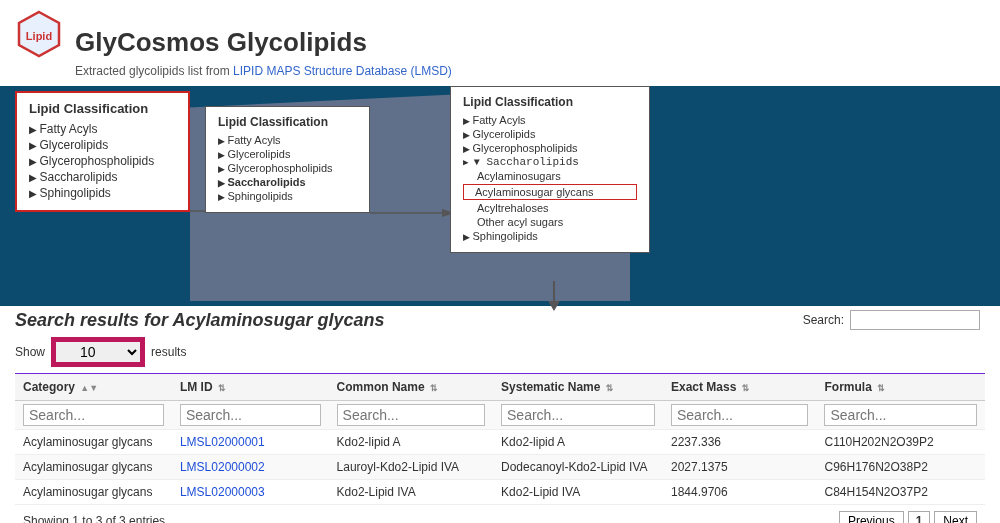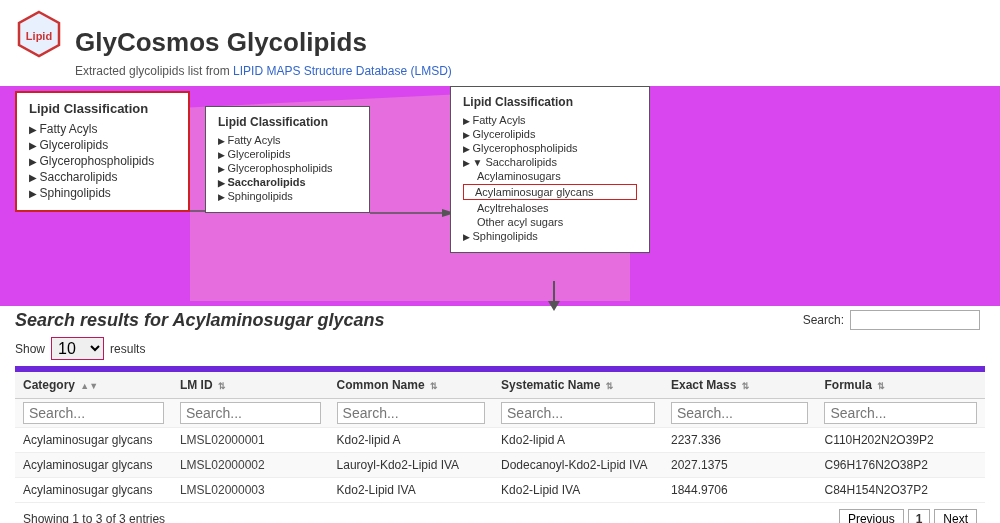--- a/index.html
+++ b/index.html
@@ -8,21 +8,21 @@
     
     .header { display: flex; align-items: flex-end; padding: 10px 15px 4px 15px; }
     .logo-hex { width: 48px; height: 48px; margin-right: 12px; flex-shrink: 0; }
     .app-title { font-size: 26px; font-weight: bold; color: #333; }
 
     
     .subtitle { padding: 2px 4px 8px 75px; font-size: 12px; color: #555; }
     .subtitle a { color: #3366cc; text-decoration: none; }
 
     
-    .diagram-area { position: relative; width: 100%; height: 220px; background: #d946ef; }
+    .diagram-area { position: relative; width: 100%; height: 220px; background: #0c4a6e; }
 
     
     .left-class-box { position: absolute; left: 15px; top: 5px; border: 2px solid #cc2222; padding: 8px 12px; width: 175px; background: #fff; }
     .left-class-box h4 { font-size: 13px; font-weight: bold; margin-bottom: 6px; }
     .left-class-box ul { list-style: none; padding: 0; }
     .left-class-box ul li { font-size: 12px; margin: 2px 0; }
     .left-class-box ul li::before { content: "▶ "; font-size: 10px; color: #333; }
 
     
     .pink-area { position: absolute; left: 190px; top: 0; width: 440px; height: 215px; background: rgba(255, 182, 193, 0.35); clip-path: polygon(0 10%, 100% 0%, 100% 100%, 0% 100%); }
@@ -47,35 +47,35 @@
     
     .down-arrow-wrap { position: absolute; left: 548px; top: 195px; display: flex; flex-direction: column; align-items: center; }
     .line-v { width: 2px; height: 20px; background: #555; }
     .arrowhead-down { width: 0; height: 0; border-left: 6px solid transparent; border-right: 6px solid transparent; border-top: 10px solid #555; }
 
     
     .results-section { padding: 4px 15px; }
     .results-title { font-size: 18px; font-weight: bold; margin-bottom: 6px; }
     .results-title span { font-style: italic; }
     .show-entries { display: flex; align-items: center; gap: 6px; font-size: 12px; margin-bottom: 6px; }
-    .show-entries select { border: 1px solid #be185d; padding: 1px 2px; font-size: 16px; }
+    .show-entries select { border: 5px solid #be185d; padding: 1px 20px; font-size: 14px; }
 
     
     .global-search-row { display: flex; justify-content: flex-end; align-items: center; gap: 6px; font-size: 12px; margin-bottom: 18px; padding-right: 5px; }
     .global-search-row input { border: 1px solid #aaa; padding: 2px 6px; font-size: 12px; width: 130px; }
 
     
     .data-table { width: 100%; border-collapse: collapse; font-size: 12px; }
-    .data-table th { background: #f5f5f5; border-top: 6px solid #6d28d9; border-bottom: 1px solid #ccc; padding: 6px 8px; text-align: left; font-weight: bold; white-space: nowrap; cursor: pointer; margin-left: 28px; }
+    .data-table th { background: #f5f5f5; border-top: 1px solid #6d28d9; border-bottom: 1px solid #ccc; padding: 6px 8px; text-align: left; font-weight: bold; white-space: nowrap; cursor: pointer; margin-left: 28px; }
     .data-table th .sort-arrows { font-size: 9px; color: #888; margin-left: 2px; }
     .data-table td { padding: 5px 8px; border-bottom: 1px solid #eee; }
     .data-table tr:nth-child(even) td { background: #f9f9f9; }
     .data-table .search-row td { padding: 3px 8px; }
     .data-table .search-row input { width: 100%; border: 1px solid #bbb; padding: 2px 5px; font-size: 14px; color: #999; }
-    .data-table a { color: #404040; text-decoration: none; }
+    .data-table a { color: #1d4ed8; text-decoration: none; }
 
     
     .pagination-row { display: flex; justify-content: space-between; align-items: center; padding: 6px 8px 6px 8px; font-size: 12px; }
     .pagination-controls { display: flex; align-items: flex-start; gap: 4px; }
     .pagination-controls button { border: 1px solid #aaa; background: #fff; padding: 2px 8px; cursor: pointer; font-size: 12px; }
     .pagination-controls .page-num { border: 1px solid #aaa; background: #fff; padding: 2px 7px; font-size: 12px; font-weight: bold; }
   </style>
 </head>
 <body>
 
@@ -130,21 +130,21 @@
       <polygon points="72,3 85,7 72,11" fill="#555"></polygon>
     </svg>
   </div>
 
   <div class="right-class-box">
     <h4>Lipid Classification</h4>
     <ul>
       <li>Fatty Acyls</li>
       <li>Glycerolipids</li>
       <li>Glycerophospholipids</li>
-      <li style="list-style:none;">
+      <li style="list-style:none;font-family:Liberation Mono, monospace;">
         <span style="font-size:10px;">▼</span> Saccharolipids
       </li>
       <li class="sub-item" style="padding-left:14px;">Acylaminosugars</li>
       <li class="sub-item selected-item" style="padding-left:11px;border:1.5px solid #cc2222;margin-left:0;">Acylaminosugar glycans</li>
       <li class="sub-item" style="padding-left:14px;">Acyltrehaloses</li>
       <li class="sub-item" style="padding-left:14px;">Other acyl sugars</li>
       <li>Sphingolipids</li>
     </ul>
   </div>
 

